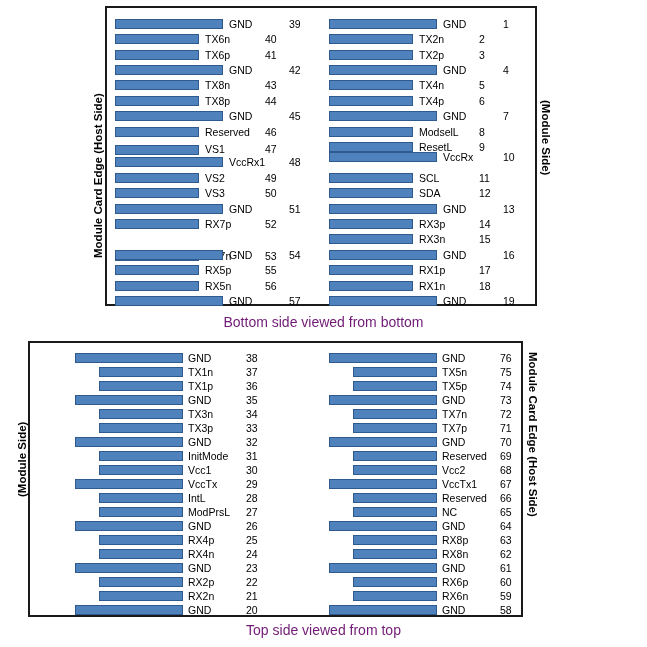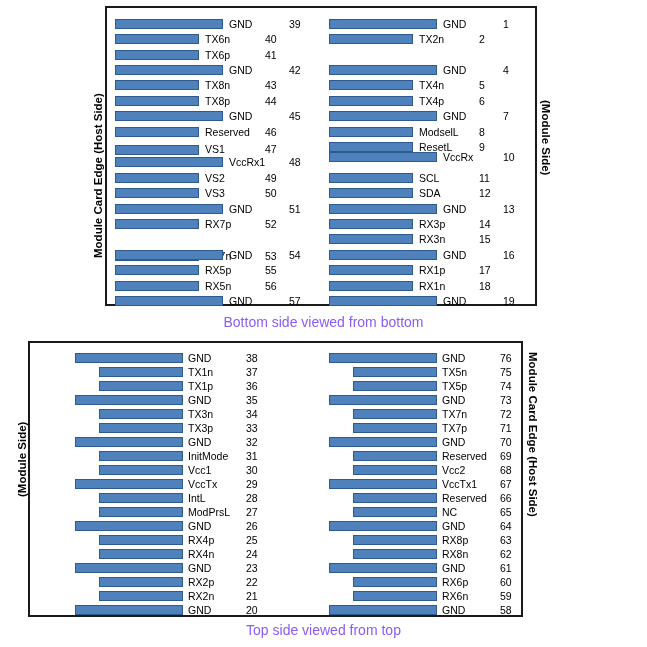--- a/index.html
+++ b/index.html
@@ -107,21 +107,21 @@
   .btm .num  { width: 22px; margin-left: 2px; text-align: left; }
 
   
   .tp .num  { width: 20px; text-align: left; }
   .tp .name { width: 58px; margin-left: 5px; text-align: left; }
 
   
   .caption {
     position: absolute;
     font-size: 14px;
-    color: #8b5cf6;
+    color: #701a75;
     text-align: center;
     white-space: nowrap;
   }
 </style>
 </head>
 <body>
 
 <div class="diagram">
 
   <div class="vlabel up" style="left:92px; top:258px;">Module Card Edge (Host Side)</div>
@@ -229,20 +229,25 @@
     <div class="col" id="btm-right" style="left:222px; width:200px;">
         <div class="pinrow" style="top: 8px;">
           <div class="bar" style="width: 108px;"></div>
           <span class="name">GND</span>
           <span class="num">1</span>
         </div>
         <div class="pinrow" style="top: 23.4px;">
           <div class="bar" style="width: 84px;"></div>
           <span class="name">TX2n</span>
           <span class="num">2</span>
+        </div>
+        <div class="pinrow" style="top: 38.8px;">
+          <div class="bar" style="width: 84px;"></div>
+          <span class="name">TX2p</span>
+          <span class="num">3</span>
         </div>
         <div class="pinrow" style="top: 54.2px;">
           <div class="bar" style="width: 108px;"></div>
           <span class="name">GND</span>
           <span class="num">4</span>
         </div>
         <div class="pinrow" style="top: 69.6px;">
           <div class="bar" style="width: 84px;"></div>
           <span class="name">TX4n</span>
           <span class="num">5</span>

